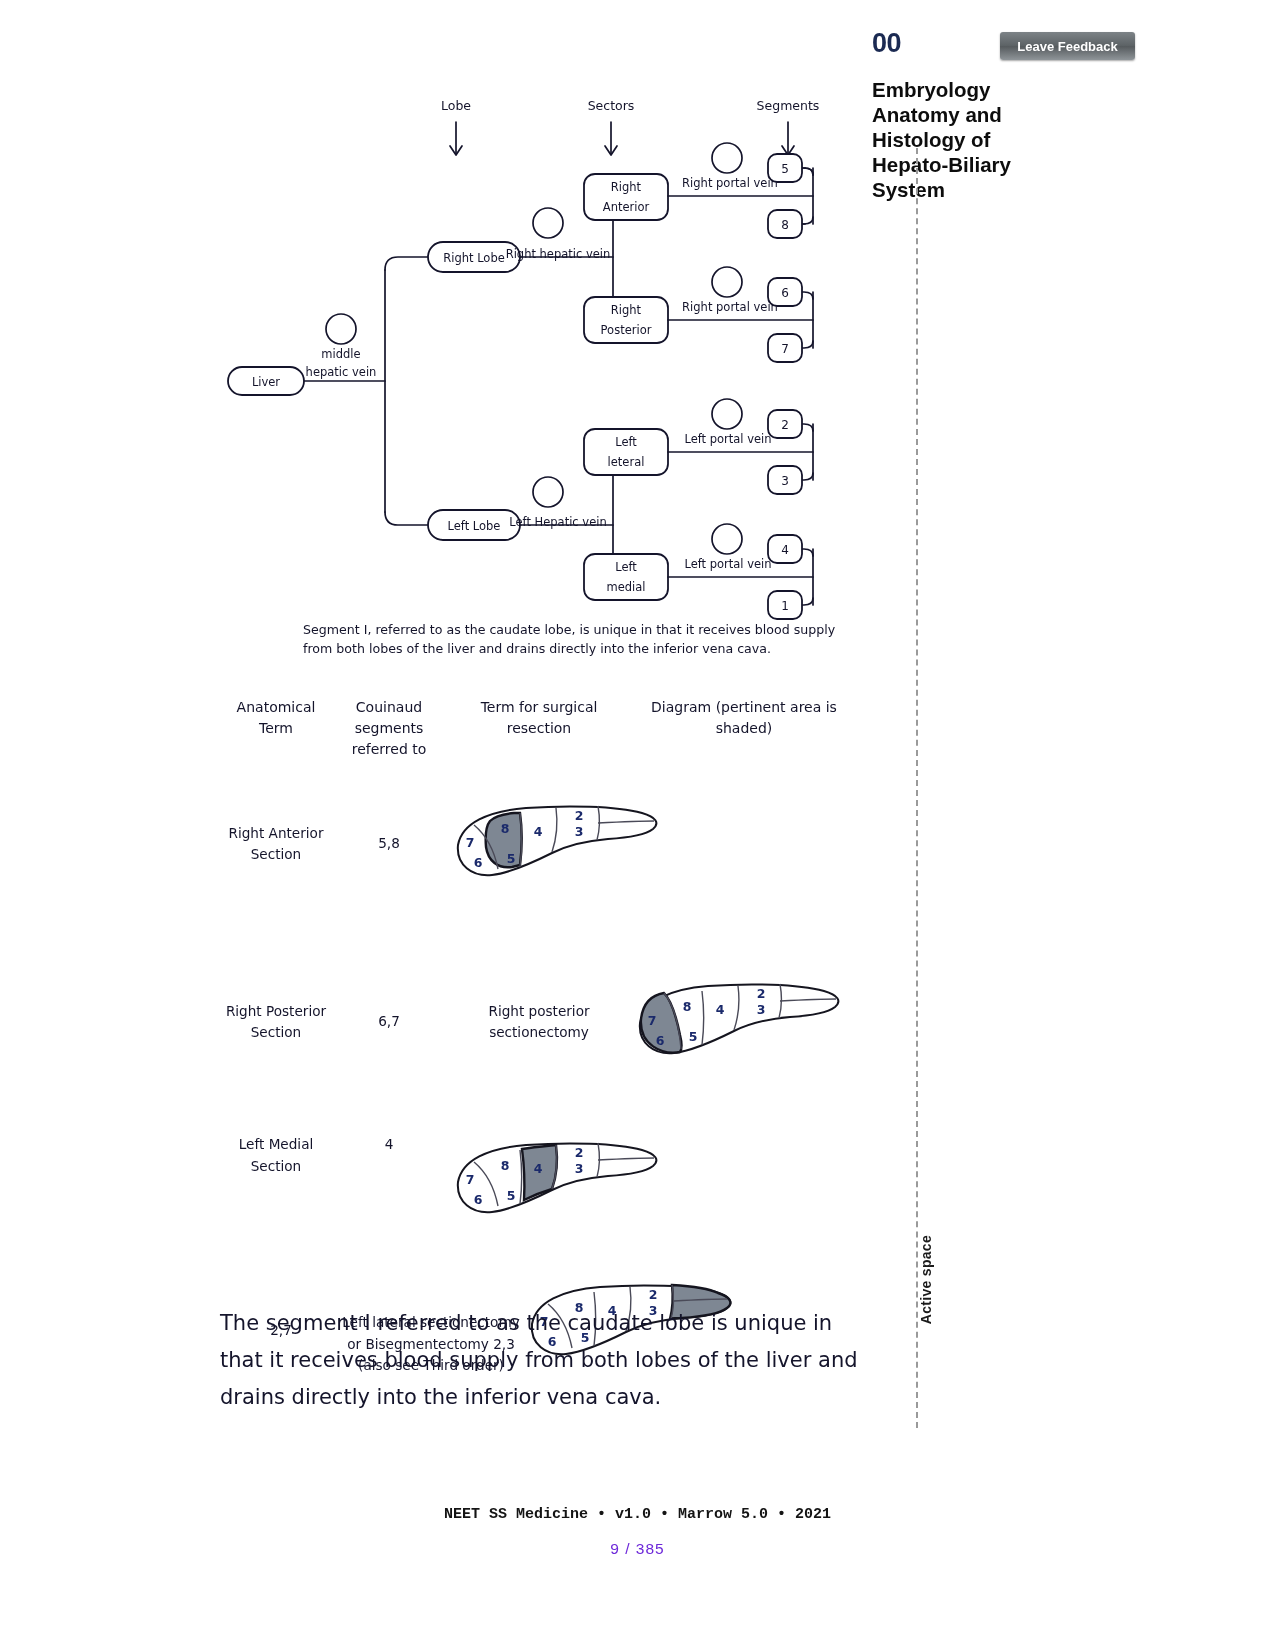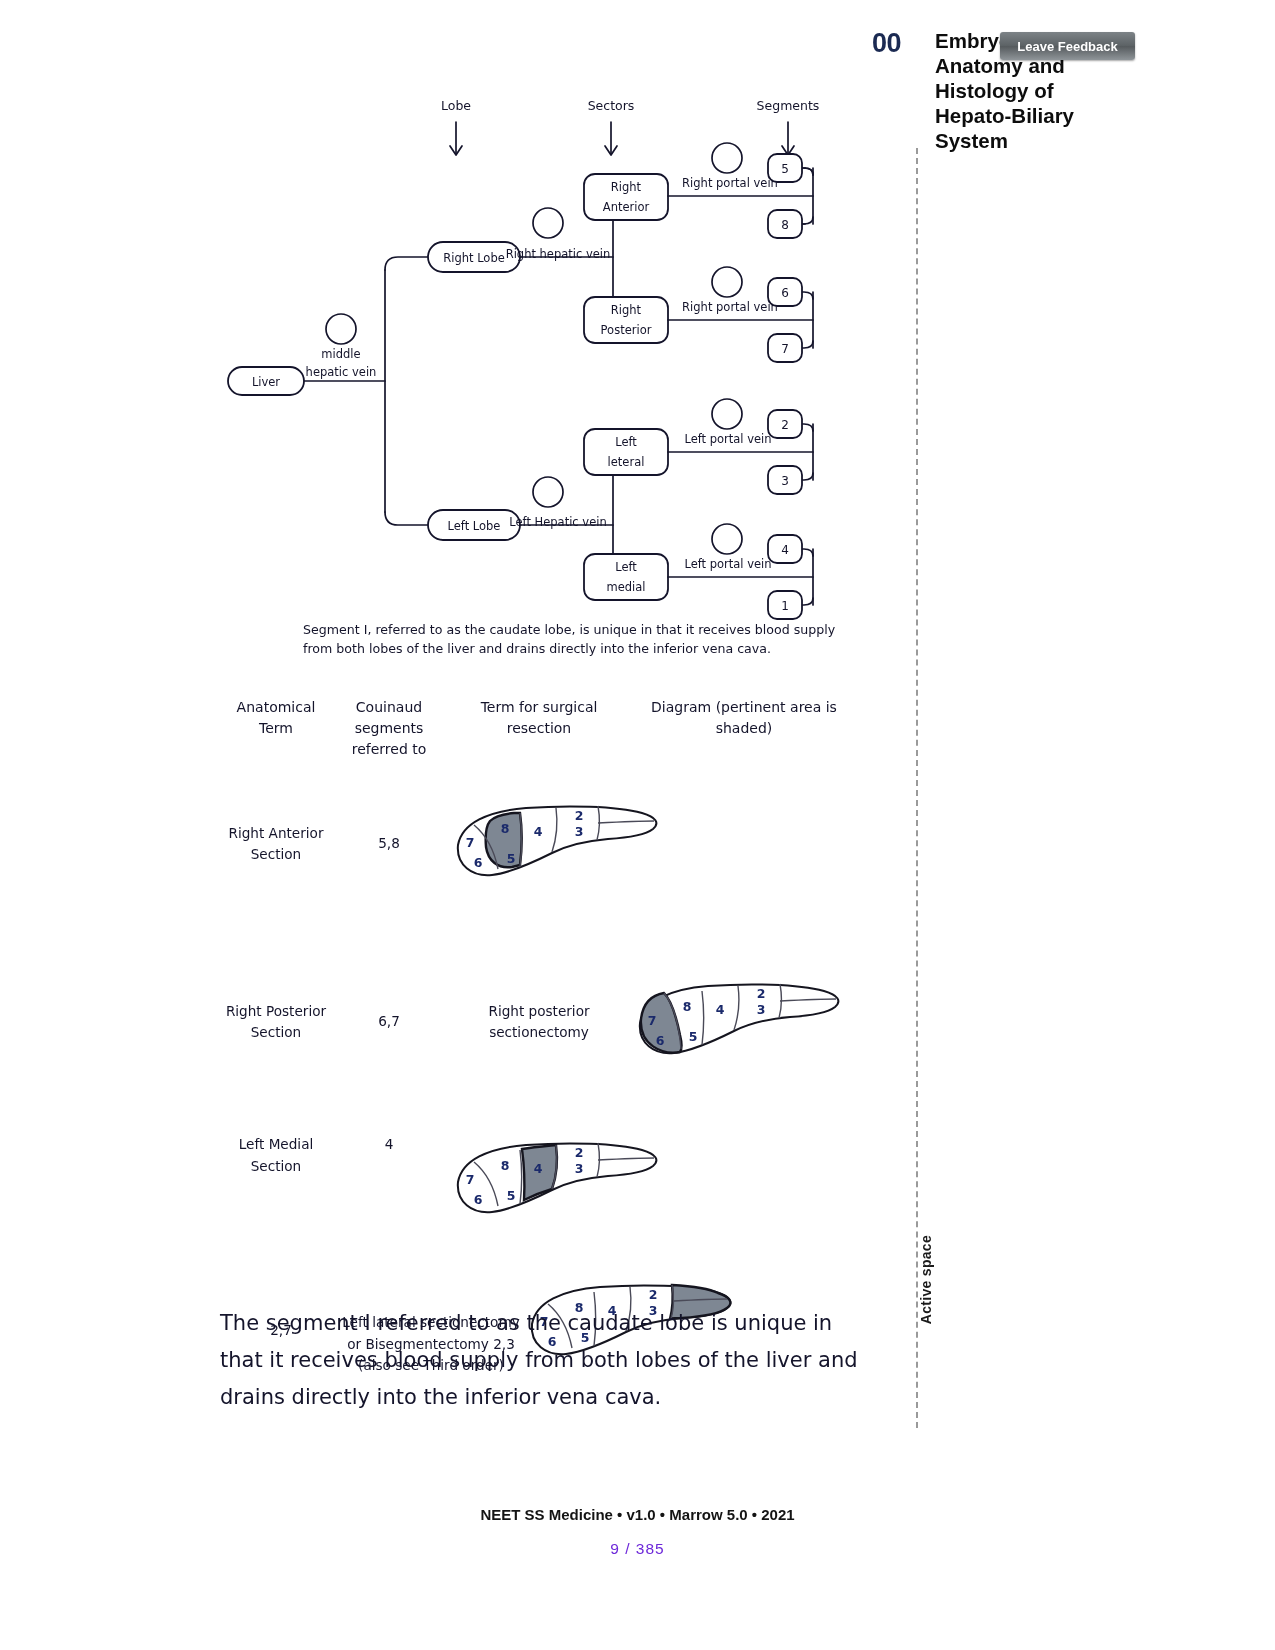--- a/index.html
+++ b/index.html
@@ -20,21 +20,22 @@
     background: #fff;
   }
 
   
   .chapter-header {
     position: absolute;
     left: 872px;
     top: 28px;
     display: flex;
     align-items: flex-start;
-    gap: 34px;
+    gap: 18px;
+    flex-direction: column;
   }
   .chapter-num {
     font-family: "Liberation Sans", sans-serif;
     font-weight: bold;
     font-size: 27px;
     color: #1b2a52;
     letter-spacing: -0.5px;
   }
   .chapter-title {
     font-family: "Liberation Sans", sans-serif;
@@ -230,21 +231,21 @@
     letter-spacing: .3px;
   }
 
   
   .footer-line {
     position: absolute;
     left: 0;
     right: 0;
     top: 1506px;
     text-align: center;
-    font-family: Liberation Sans, sans-serif;
+    font-family: Liberation Mono, monospace;
     font-weight: bold;
     font-size: 15px;
     color: #141414;
   }
   .page-indicator {
     position: absolute;
     left: 0;
     right: 0;
     top: 1540px;
     text-align: center;

